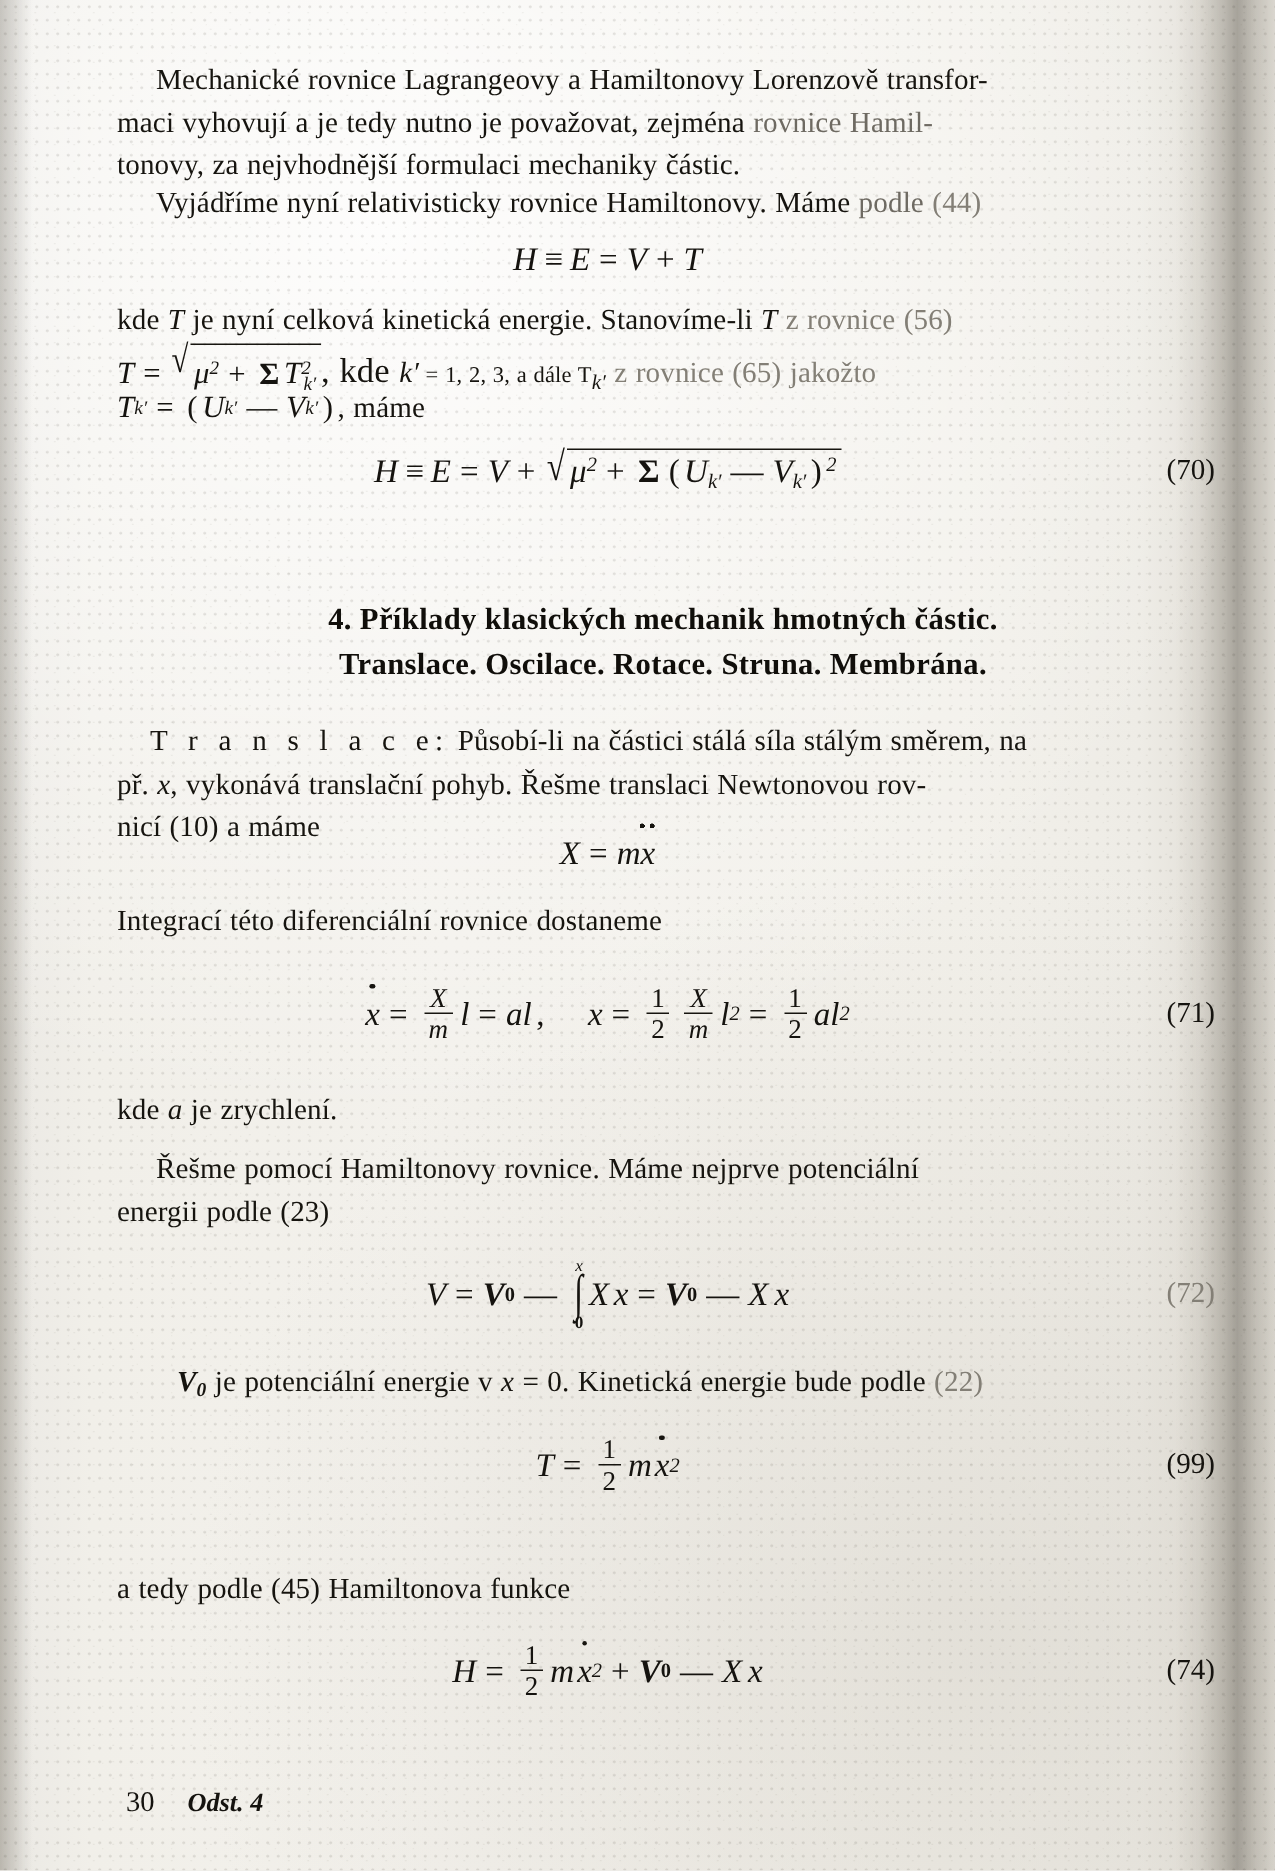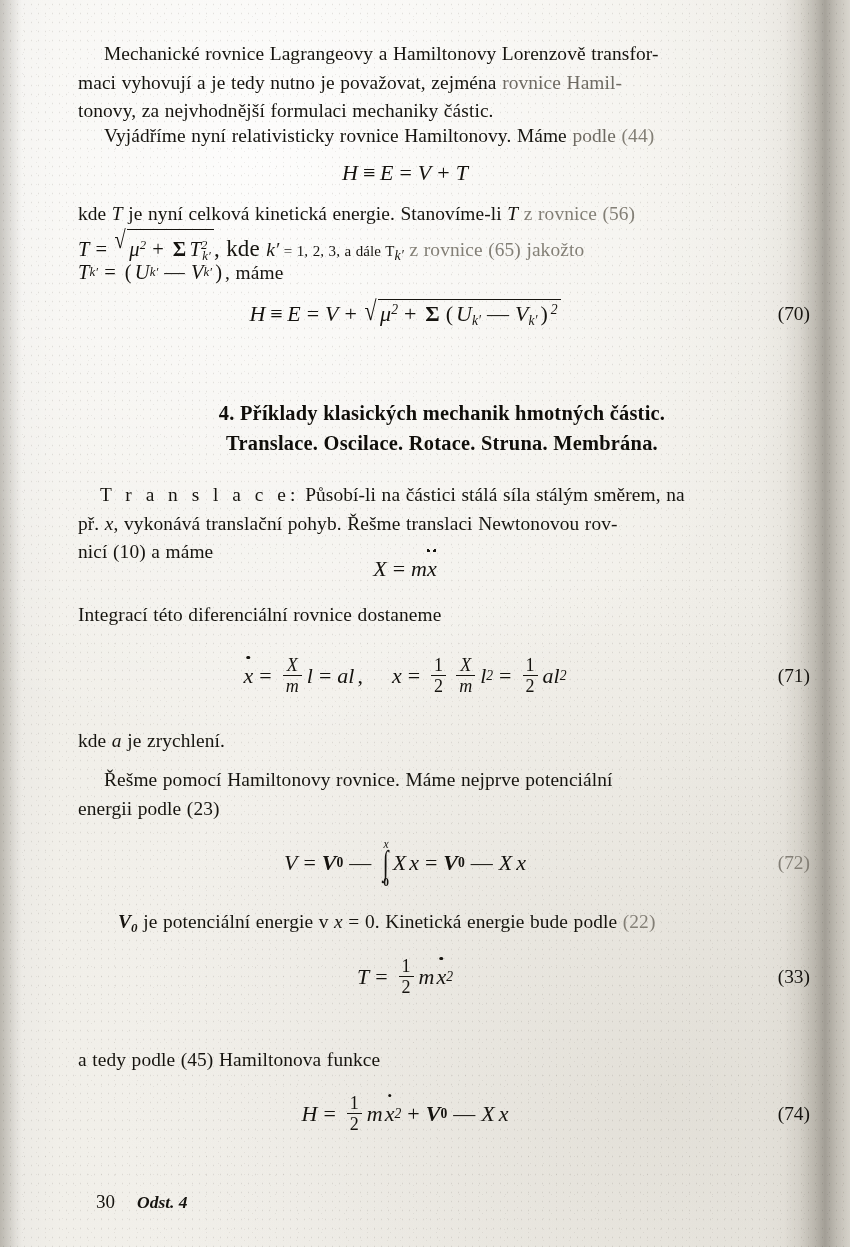--- a/index.html
+++ b/index.html
@@ -107,21 +107,21 @@
     background:radial-gradient(circle 1.7px at 1.7px 1.6px,#16140f 99%,transparent 100%),
                radial-gradient(circle 1.7px at 8.3px 1.6px,#16140f 99%,transparent 100%);}
 
   .sigma{font-style:normal;font-weight:bold;padding:0 3px;}
   .ident{font-style:normal;padding:0 5px;letter-spacing:-.02em;}
 
   
   .spaced{letter-spacing:4.2px;}
 
   
-  .footer{position:absolute;left:96px;bottom:34px;font-size:19px;text-align:center;}
+  .footer{position:absolute;left:84px;bottom:34px;font-size:19px;text-align:center;}
   .footer .pg{font-weight:normal;}
   .footer .od{font-style:italic;font-weight:bold;margin-left:22px;font-size:17.5px;}
 </style>
 </head>
 <body>
 
 <div id="paper"></div>
 <div id="grain"></div>
 <div id="edgeL"></div>
 <div id="gutter"></div>
@@ -338,21 +338,21 @@
           <span class="op">=</span>
           <span class="frac">
             <span class="n up">1</span>
             <span class="d up">2</span>
           </span>
           <span>m</span>
           <span class="dot1" style="margin-left:2px;">x</span>
           <sup>2</sup>
       </span>
     </div>
-    <div class="eqnum">(33)</div>
+    <div class="eqnum">(99)</div>
   </div>
 
   <div class="blk" style="left:78px;top:1046px;width:728px;">
     <p class="para"><span>a tedy podle (45) Hamiltonova funkce</span></p>
   </div>
 
   <div class="eqrow" style="top:1094px;">
     <div class="eqbody">
       <span class="math">
         <span>H</span>

